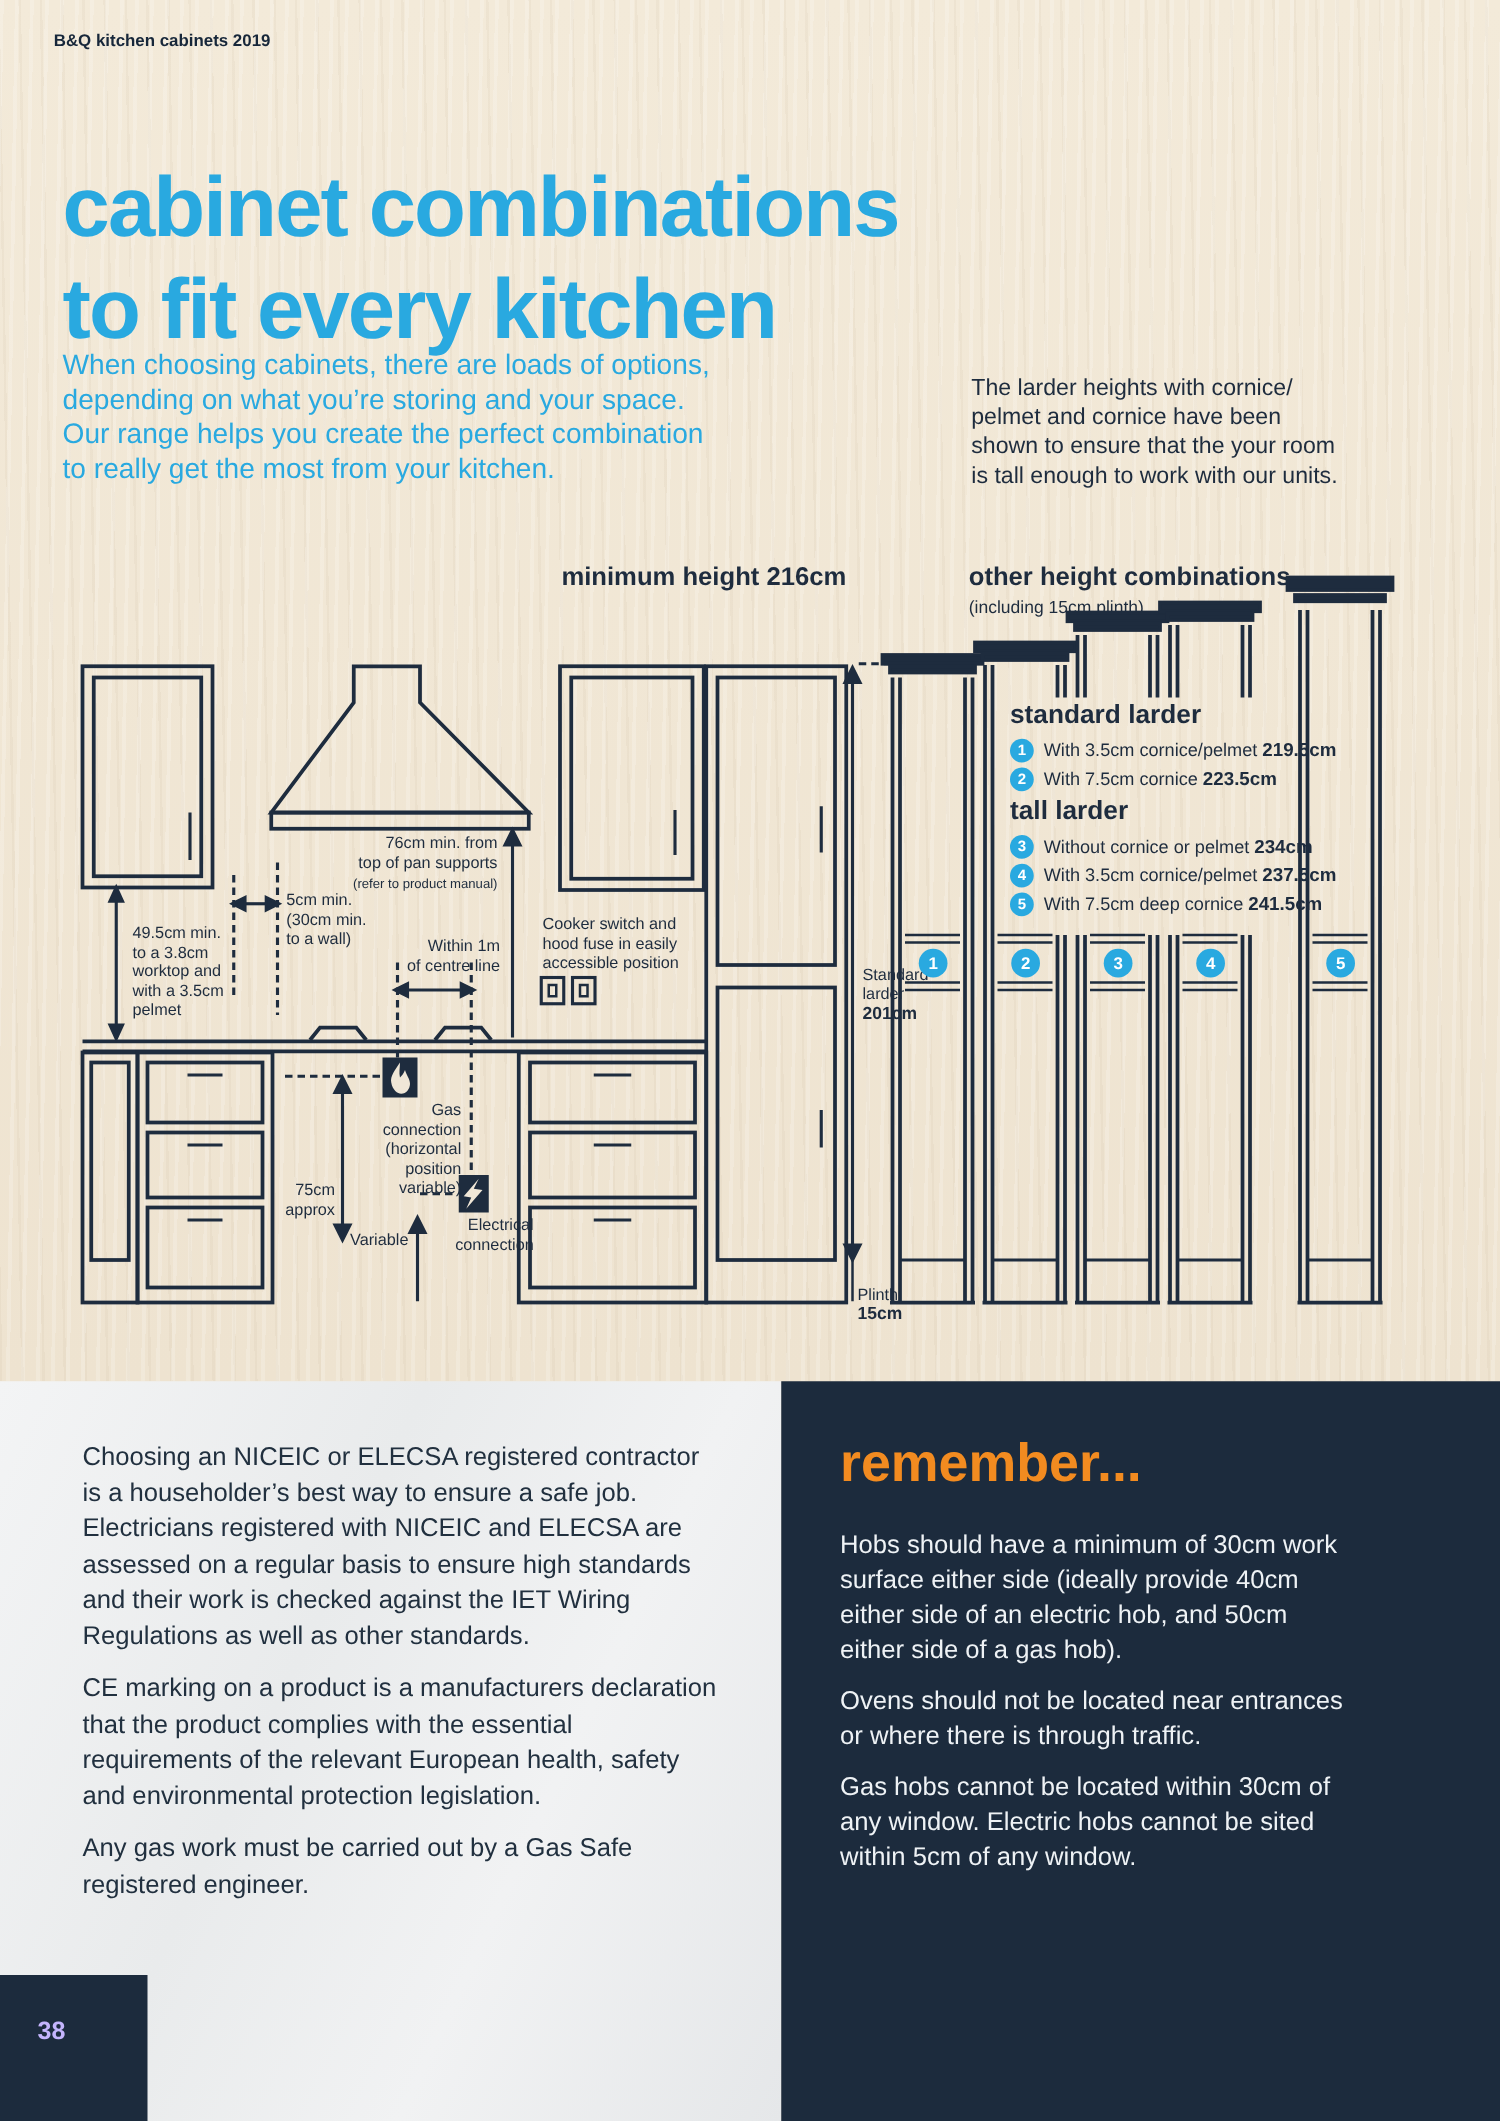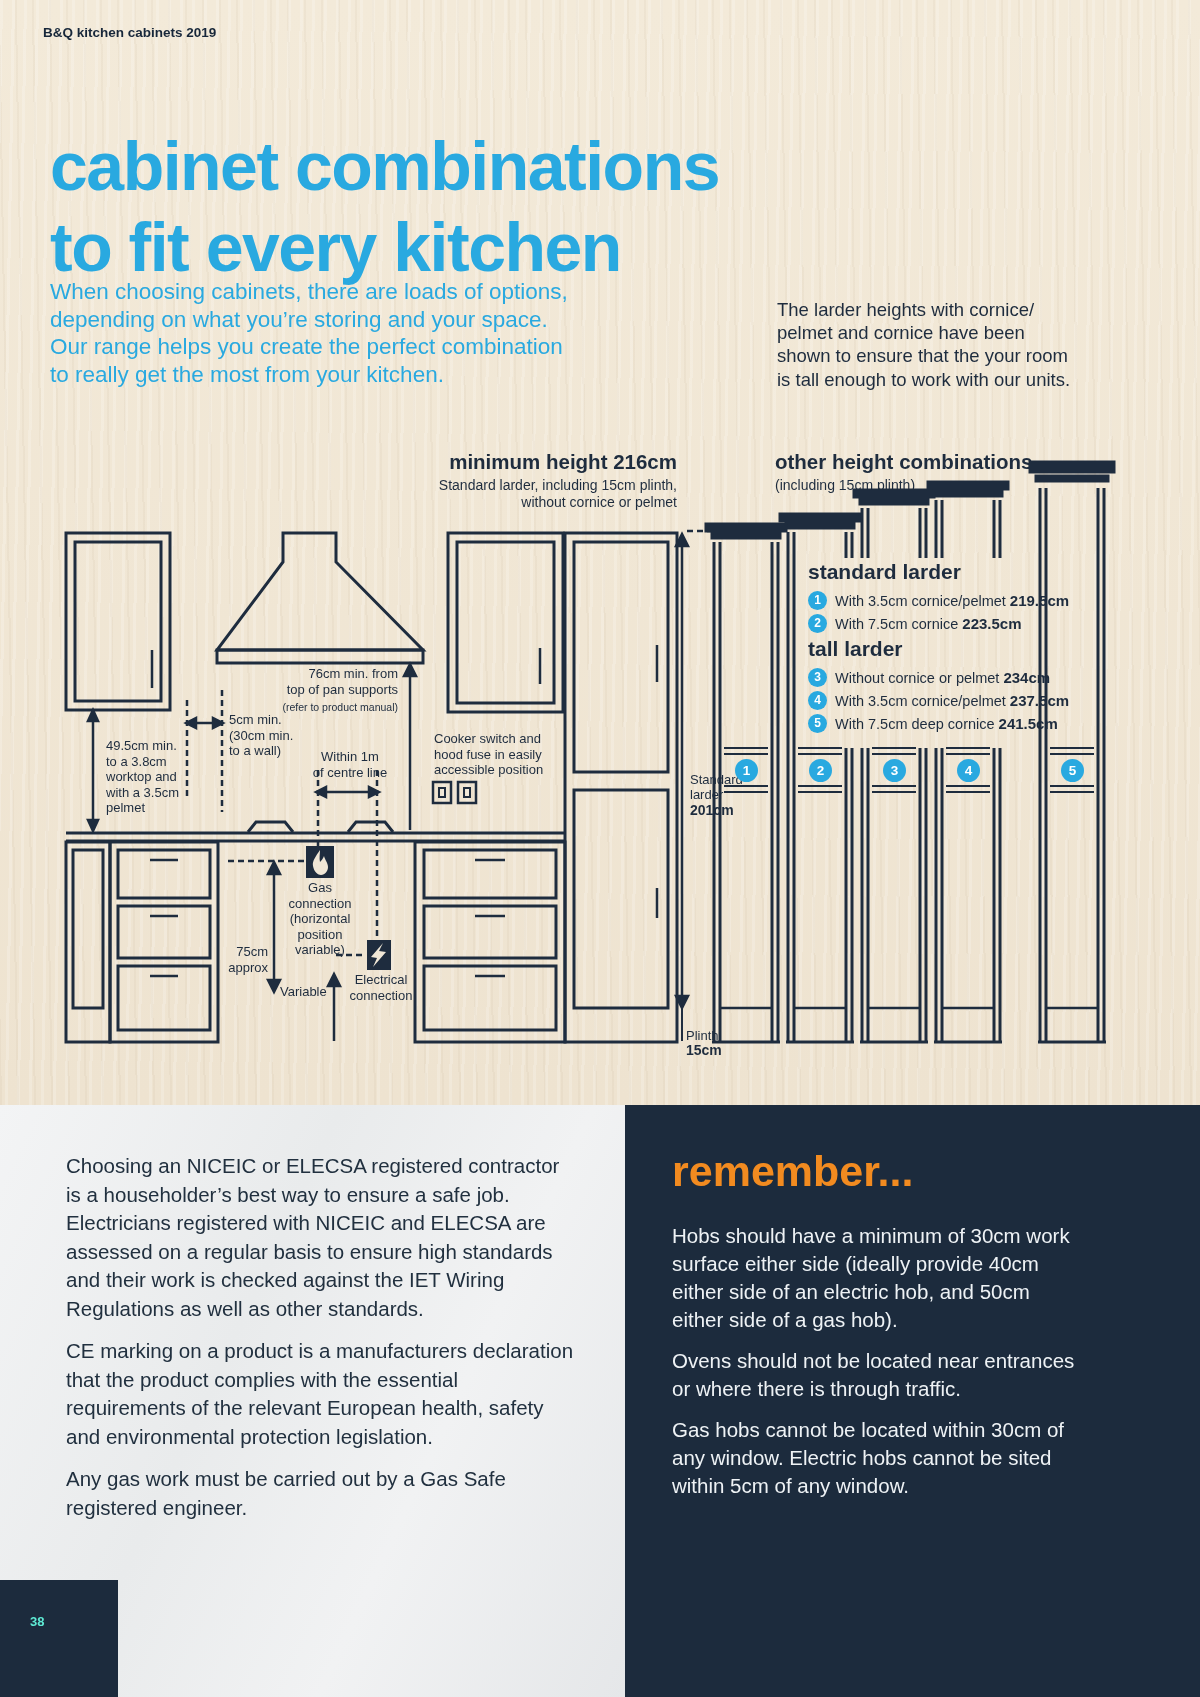--- a/index.html
+++ b/index.html
@@ -14,21 +14,21 @@
   .title{position:absolute;left:50px;top:80px;font-size:68px;line-height:81px;font-weight:bold;
          color:#29a9e0;letter-spacing:-1.5px;white-space:pre-line;}
   .lead{position:absolute;left:50px;top:278px;font-size:22.5px;line-height:27.6px;color:#29a9e0;white-space:pre-line;}
   .sidenote{position:absolute;left:777px;top:298px;width:330px;font-size:18.5px;line-height:23.2px;white-space:pre-line;}
   .minblock{position:absolute;left:357px;top:450px;width:320px;text-align:right;}
   .otherblock{position:absolute;left:775px;top:450px;}
   .h-small{font-size:20.5px;font-weight:bold;margin:0;}
   .sub-small{font-size:14px;line-height:16.5px;white-space:pre-line;margin-top:3px;}
   svg.diagram{position:absolute;left:0;top:0;}
   .dlab{position:absolute;font-size:13px;line-height:15.5px;white-space:pre-line;color:#1e2c3e;}
-  .dlab.c{text-align:center;}
+  .dlab.c{text-align:right;}
   .dlab.r{text-align:right;}
   .dlab b{font-size:14px;}
   .tiny{font-size:10.5px;line-height:12px;}
   .stdval{font-size:14.5px;font-weight:bold;display:block;}
   .combo-text{position:absolute;left:808px;top:560px;width:270px;}
   .ct-h{font-size:21px;font-weight:bold;margin:0 0 7px 0;}
   .ct-h.t2{margin-top:1px;}
   .item{display:flex;align-items:center;margin:4px 0;}
   .ic{flex:0 0 auto;width:19px;height:19px;border-radius:50%;background:#29a9e0;color:#fff;
       font-size:12px;font-weight:bold;line-height:19px;text-align:center;margin-right:8px;}
@@ -39,43 +39,41 @@
   .bottom-left{position:absolute;left:0;top:1105px;width:625px;height:592px;
       background:linear-gradient(115deg,#f3f4f5 0%,#e9ebec 38%,#f1f2f3 66%,#e5e7e9 100%);}
   .bottom-right{position:absolute;left:625px;top:1105px;width:575px;height:592px;background:#1c2b3d;}
   .regs{position:absolute;left:66px;top:1138px;width:520px;}
   .regs h2{margin:0 0 30px 0;font-size:43px;line-height:50px;font-weight:bold;color:#29a9e0;white-space:pre-line;}
   .regs p{margin:14px 0 0 0;font-size:20.5px;line-height:28.5px;color:#21303f;white-space:pre-line;}
   .rem{position:absolute;left:672px;top:1146px;width:470px;}
   .rem h2{margin:0 0 26px 0;font-size:43px;line-height:50px;font-weight:bold;color:#f28b20;}
   .rem p{margin:13px 0 0 0;font-size:20.5px;line-height:28px;color:#eef2f5;white-space:pre-line;}
   .pagenum{position:absolute;left:0;top:1580px;width:118px;height:117px;background:#1c2b3d;}
-  .pagenum span{position:absolute;left:30px;top:34px;font-size:13px;font-weight:bold;color:#5eead4;}
+  .pagenum span{position:absolute;left:30px;top:34px;font-size:20px;font-weight:bold;color:#c4b5fd;}
 </style>
 </head>
 <body>
 
 <div class="woodbg"></div>
 
 <div class="brand">B&amp;Q kitchen cabinets 2019</div>
 <h1 class="title">cabinet combinations
 to fit every kitchen</h1>
 <div class="lead">When choosing cabinets, there are loads of options,
 depending on what you’re storing and your space.
 Our range helps you create the perfect combination
 to really get the most from your kitchen.</div>
 <div class="sidenote">The larder heights with cornice/
 pelmet and cornice have been
 shown to ensure that the your room
 is tall enough to work with our units.</div>
 
 <div class="minblock">
   <h3 class="h-small">minimum height 216cm</h3>
-  <div class="sub-small">Standard larder, including 15cm plinth,
-without cornice or pelmet</div>
 </div>
 <div class="otherblock">
   <h3 class="h-small">other height combinations</h3>
   <div class="sub-small">(including 15cm plinth)</div>
 </div>
 
 <svg class="diagram" width="1200" height="1697" viewBox="0 0 1200 1697">
   <g fill="none" stroke="#1e2c3e" stroke-width="3">
 
     <rect x="66" y="533" width="104" height="177"></rect>

